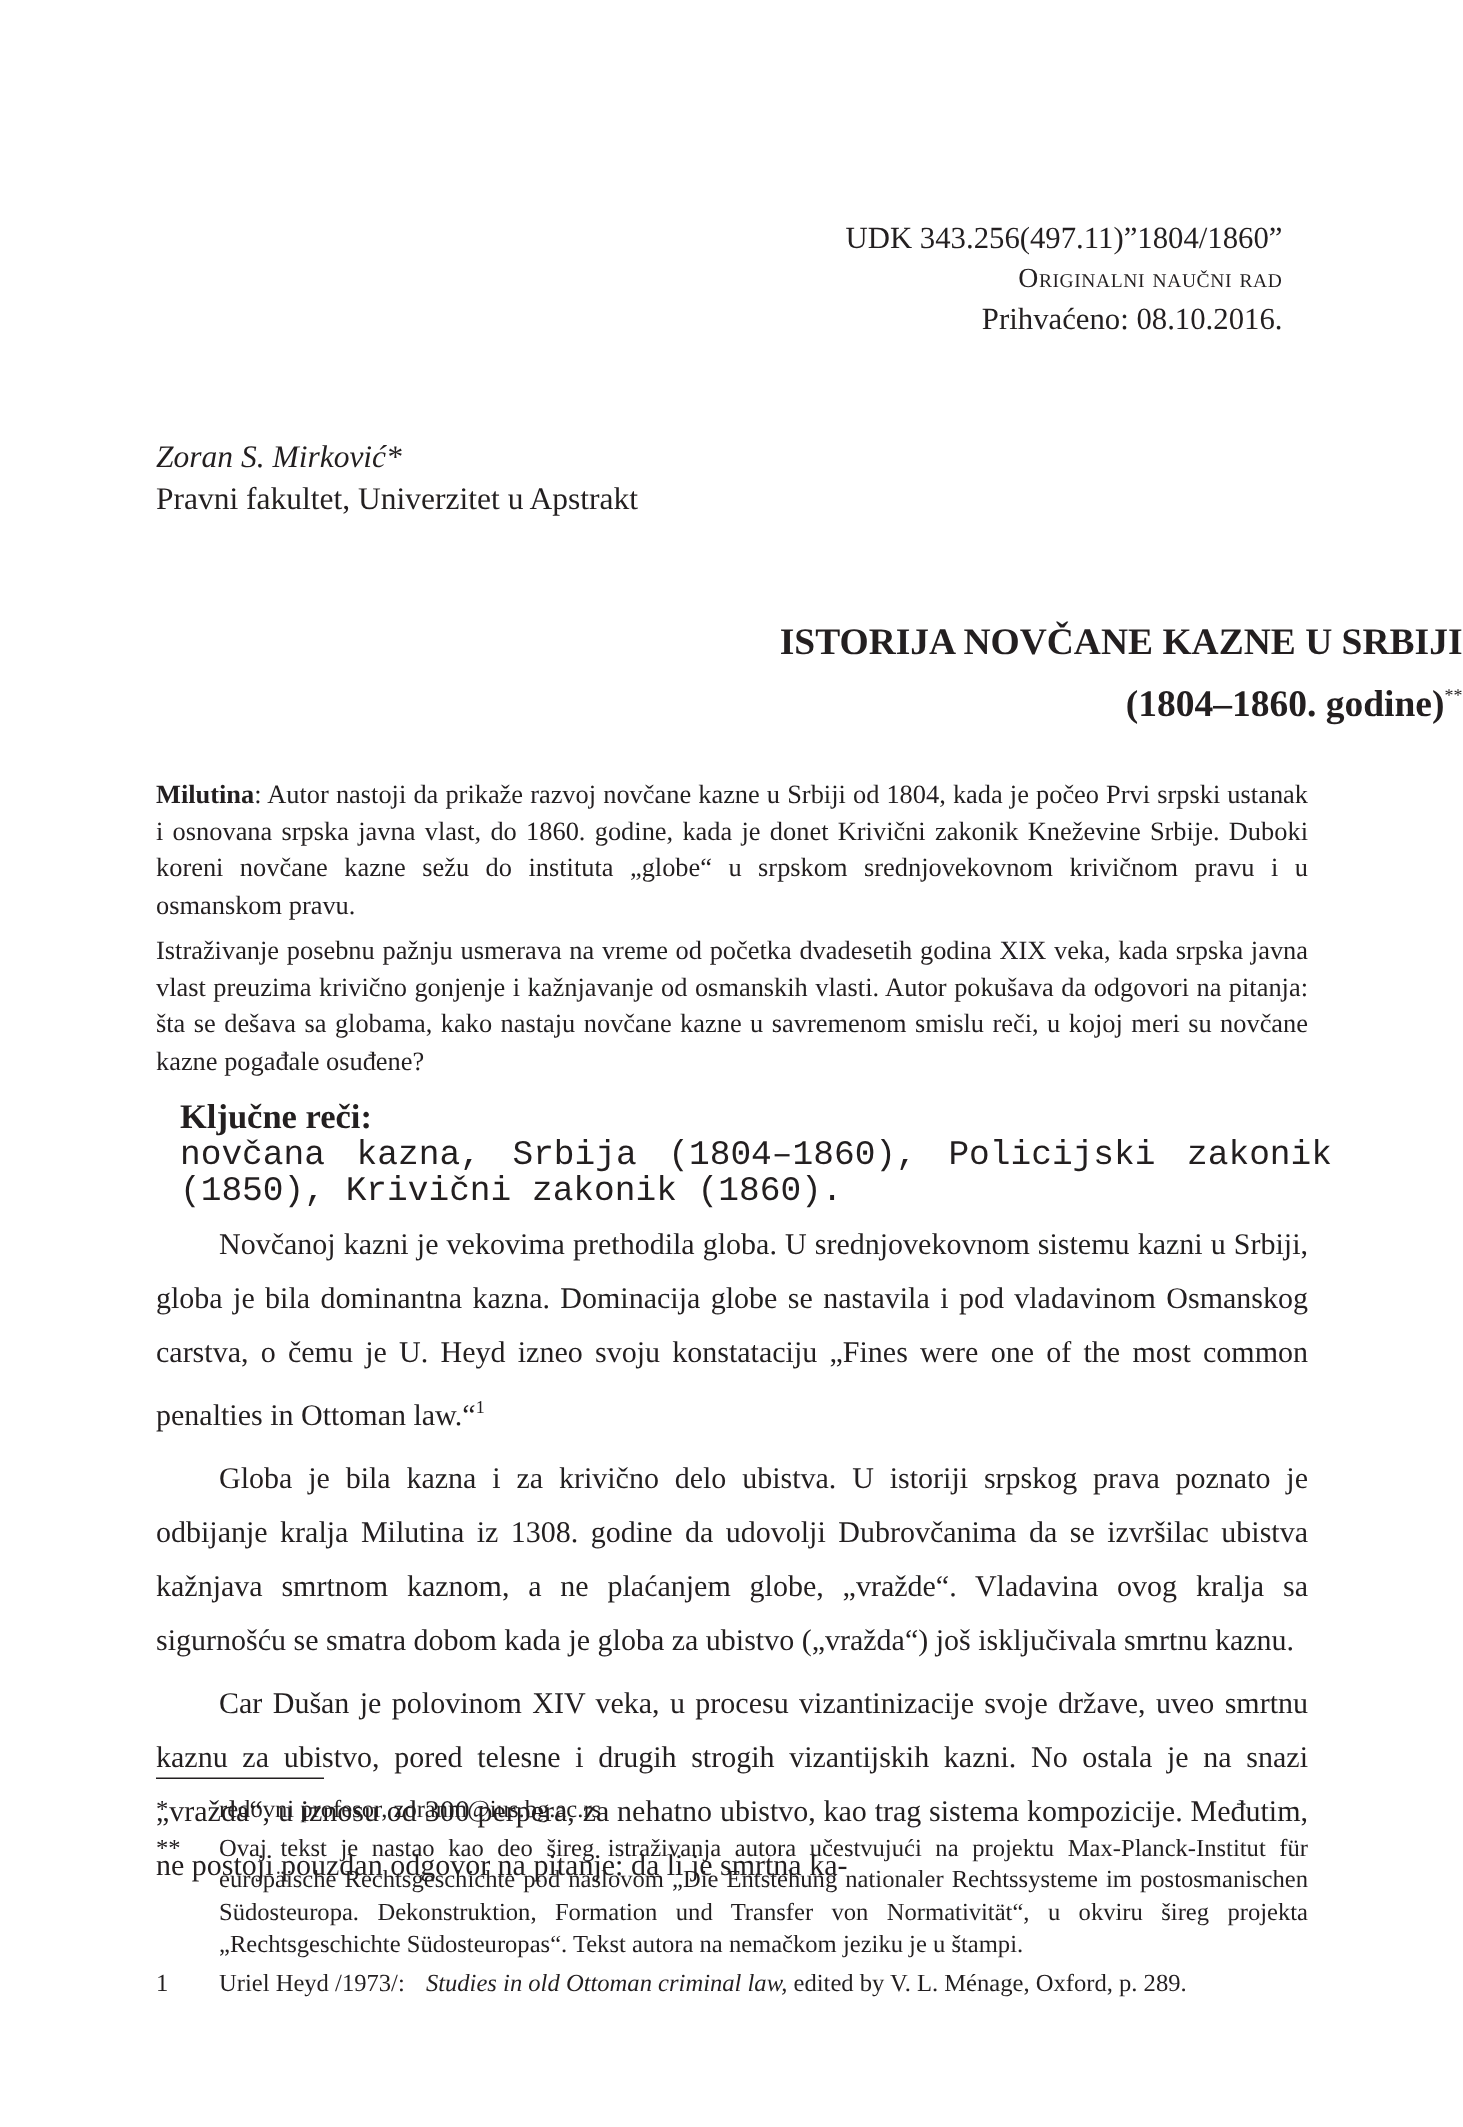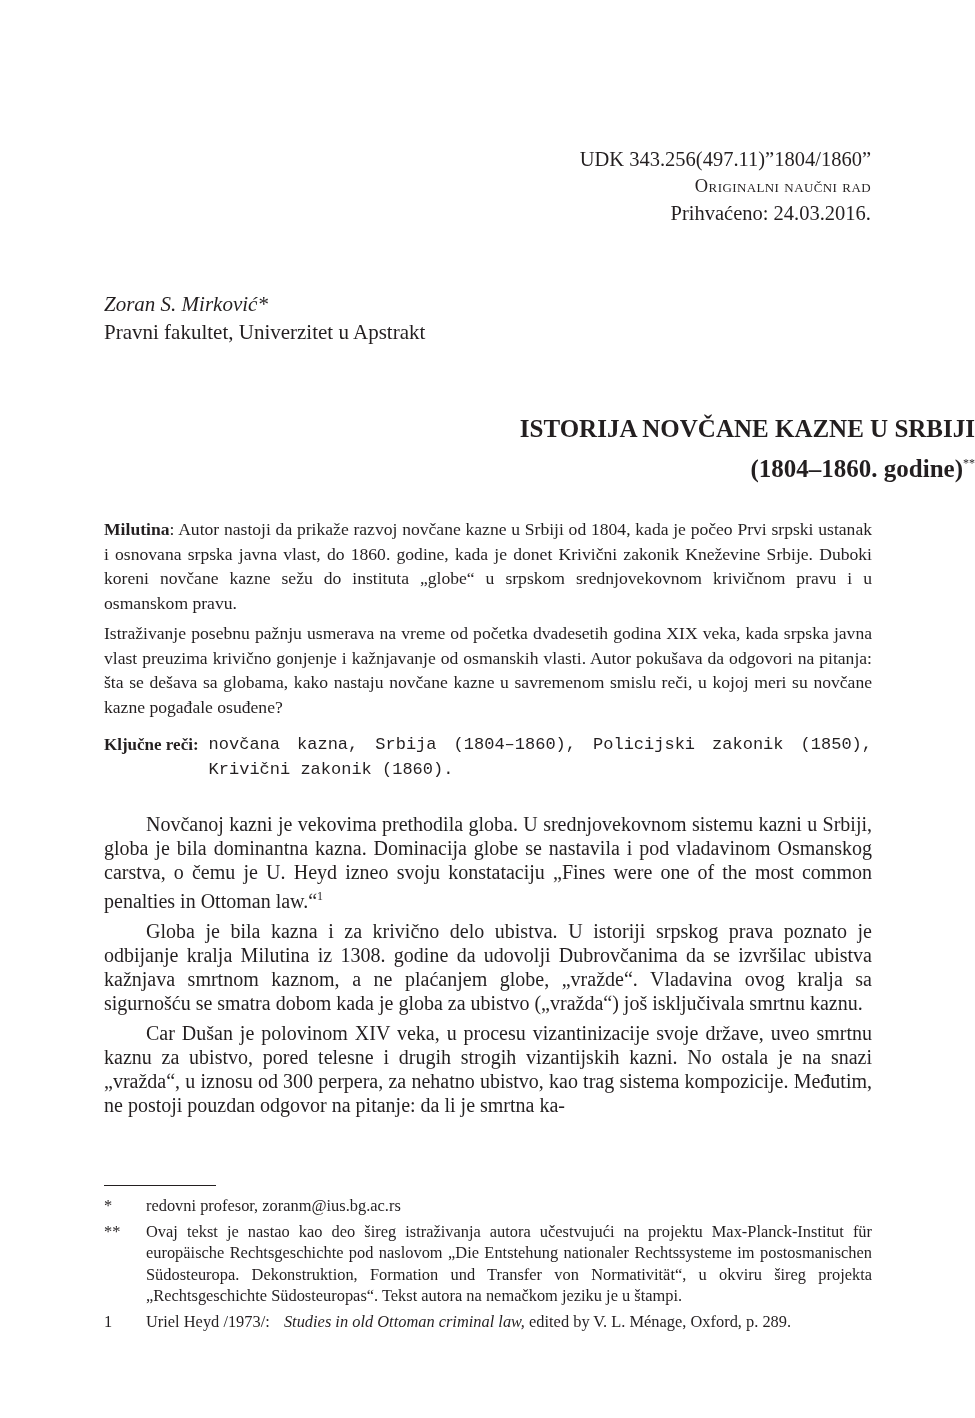--- a/index.html
+++ b/index.html
@@ -2,49 +2,49 @@
 <html><head>
   <meta charset="utf-8">
   <style>
     html, body { margin: 0; padding: 0; background: #ffffff; }
     body {
       width: 975px; height: 1418px; position: relative; overflow: hidden;
       font-family: "Liberation Serif", "DejaVu Serif", serif;
       color: #231f20;
     }
     .meta {
-      position: absolute; right: 104px; top: 146px; text-align: right;
+      position: absolute; right: 120px; top: 146px; text-align: right;
       font-size: 20.5px; line-height: 27px;
     }
     .meta .sc { font-variant: small-caps; font-size: 18.5px; letter-spacing: 0.4px; text-align: right; }
     .author {
       position: absolute; left: 104px; top: 290px;
       font-size: 21px; line-height: 28px;
     }
     .author .name { font-style: italic; }
     .title {
       position: absolute; left: 0; width: 975px; top: 412px; text-align: right;
       font-weight: bold; font-size: 25px; line-height: 34px;
     }
     .title sup { font-size: 12px; font-weight: normal; vertical-align: 10px; }
     .abstract {
       position: absolute; left: 104px; width: 768px; top: 517px;
       font-size: 17.6px; line-height: 24.5px; text-align: justify;
     }
     .abstract p { margin: 0 0 6px 0; }
     .abstract b { font-weight: bold; }
     .keywords {
-      position: absolute; left: 104px; width: 768px; top: 733px;
-      font-size: 17px; line-height: 24.5px; display: flex;
+      position: absolute; left: 120px; width: 768px; top: 733px;
+      font-size: 23px; line-height: 24.5px; display: flex; flex-direction: column;
     }
     .keywords .kw-label { font-weight: bold; white-space: nowrap; padding-right: 10px; }
     .keywords .kw-text { flex: 1; text-align: justify; font-family: Liberation Mono, monospace; }
     .body-text {
       position: absolute; left: 104px; width: 768px; top: 812px;
-      font-size: 20px; line-height: 24px; text-align: justify;
+      font-size: 20px; line-height: 36px; text-align: justify;
     }
     .body-text p { margin: 0 0 6px 0; text-indent: 42px; }
     .body-text sup { font-size: 12px; vertical-align: 8px; }
     .fn-rule {
       position: absolute; left: 104px; top: 1185px; width: 112px; height: 0;
       border-top: 1.3px solid #231f20;
     }
     .footnotes {
       position: absolute; left: 104px; width: 768px; top: 1195px;
       font-size: 16.4px; line-height: 21.5px;
@@ -53,21 +53,21 @@
     .fn .mark { width: 42px; flex: none; }
     .fn .txt { flex: 1; text-align: justify; }
     .fn i { font-style: italic; margin-left: 10px; }
   </style>
 </head>
 <body>
 
 <div class="meta">
   <div>UDK 343.256(497.11)”1804/1860”</div>
   <div class="sc">Originalni naučni rad</div>
-  <div>Prihvaćeno: 24.03.2016.</div>
+  <div>Prihvaćeno: 08.10.2016.</div>
 </div>
 
 <div class="author">
   <div class="name">Zoran S. Mirković*</div>
   <div>Pravni fakultet, Univerzitet u Apstrakt</div>
 </div>
 
 <div class="title">
   <div>ISTORIJA NOVČANE KAZNE U SRBIJI</div>
   <div><span>(1804–1860. godine)</span><sup>**</sup></div>

